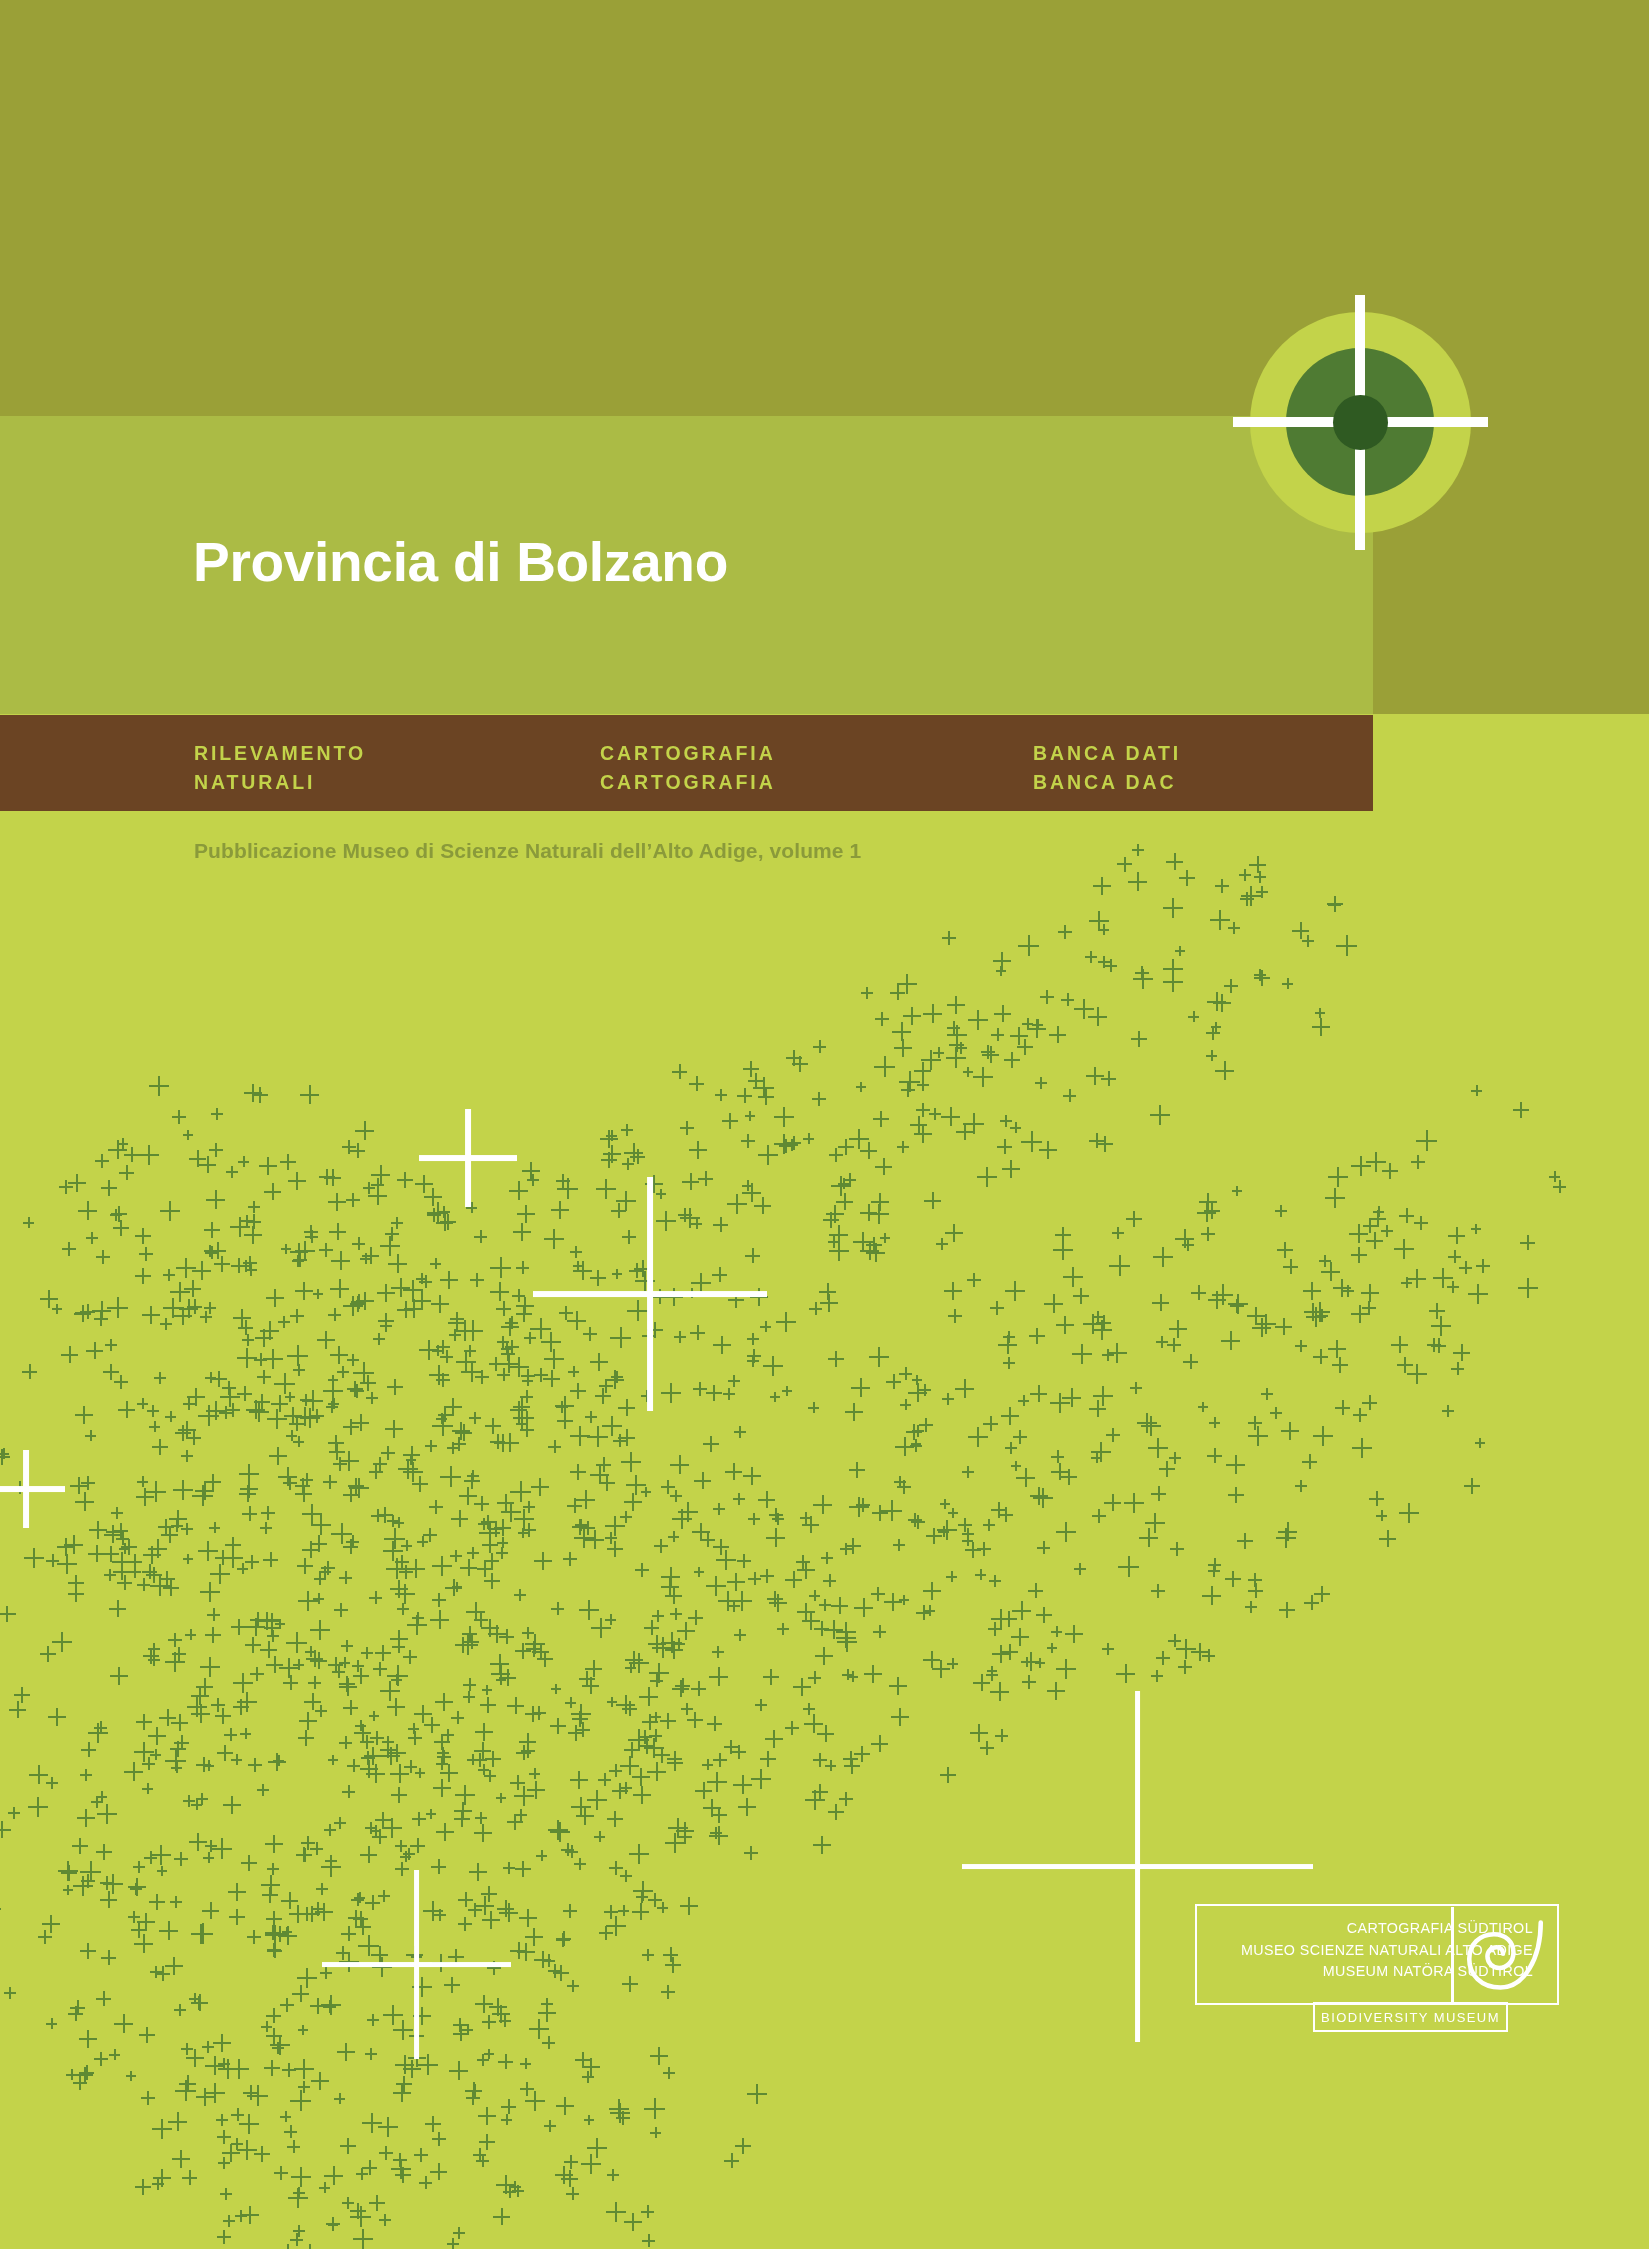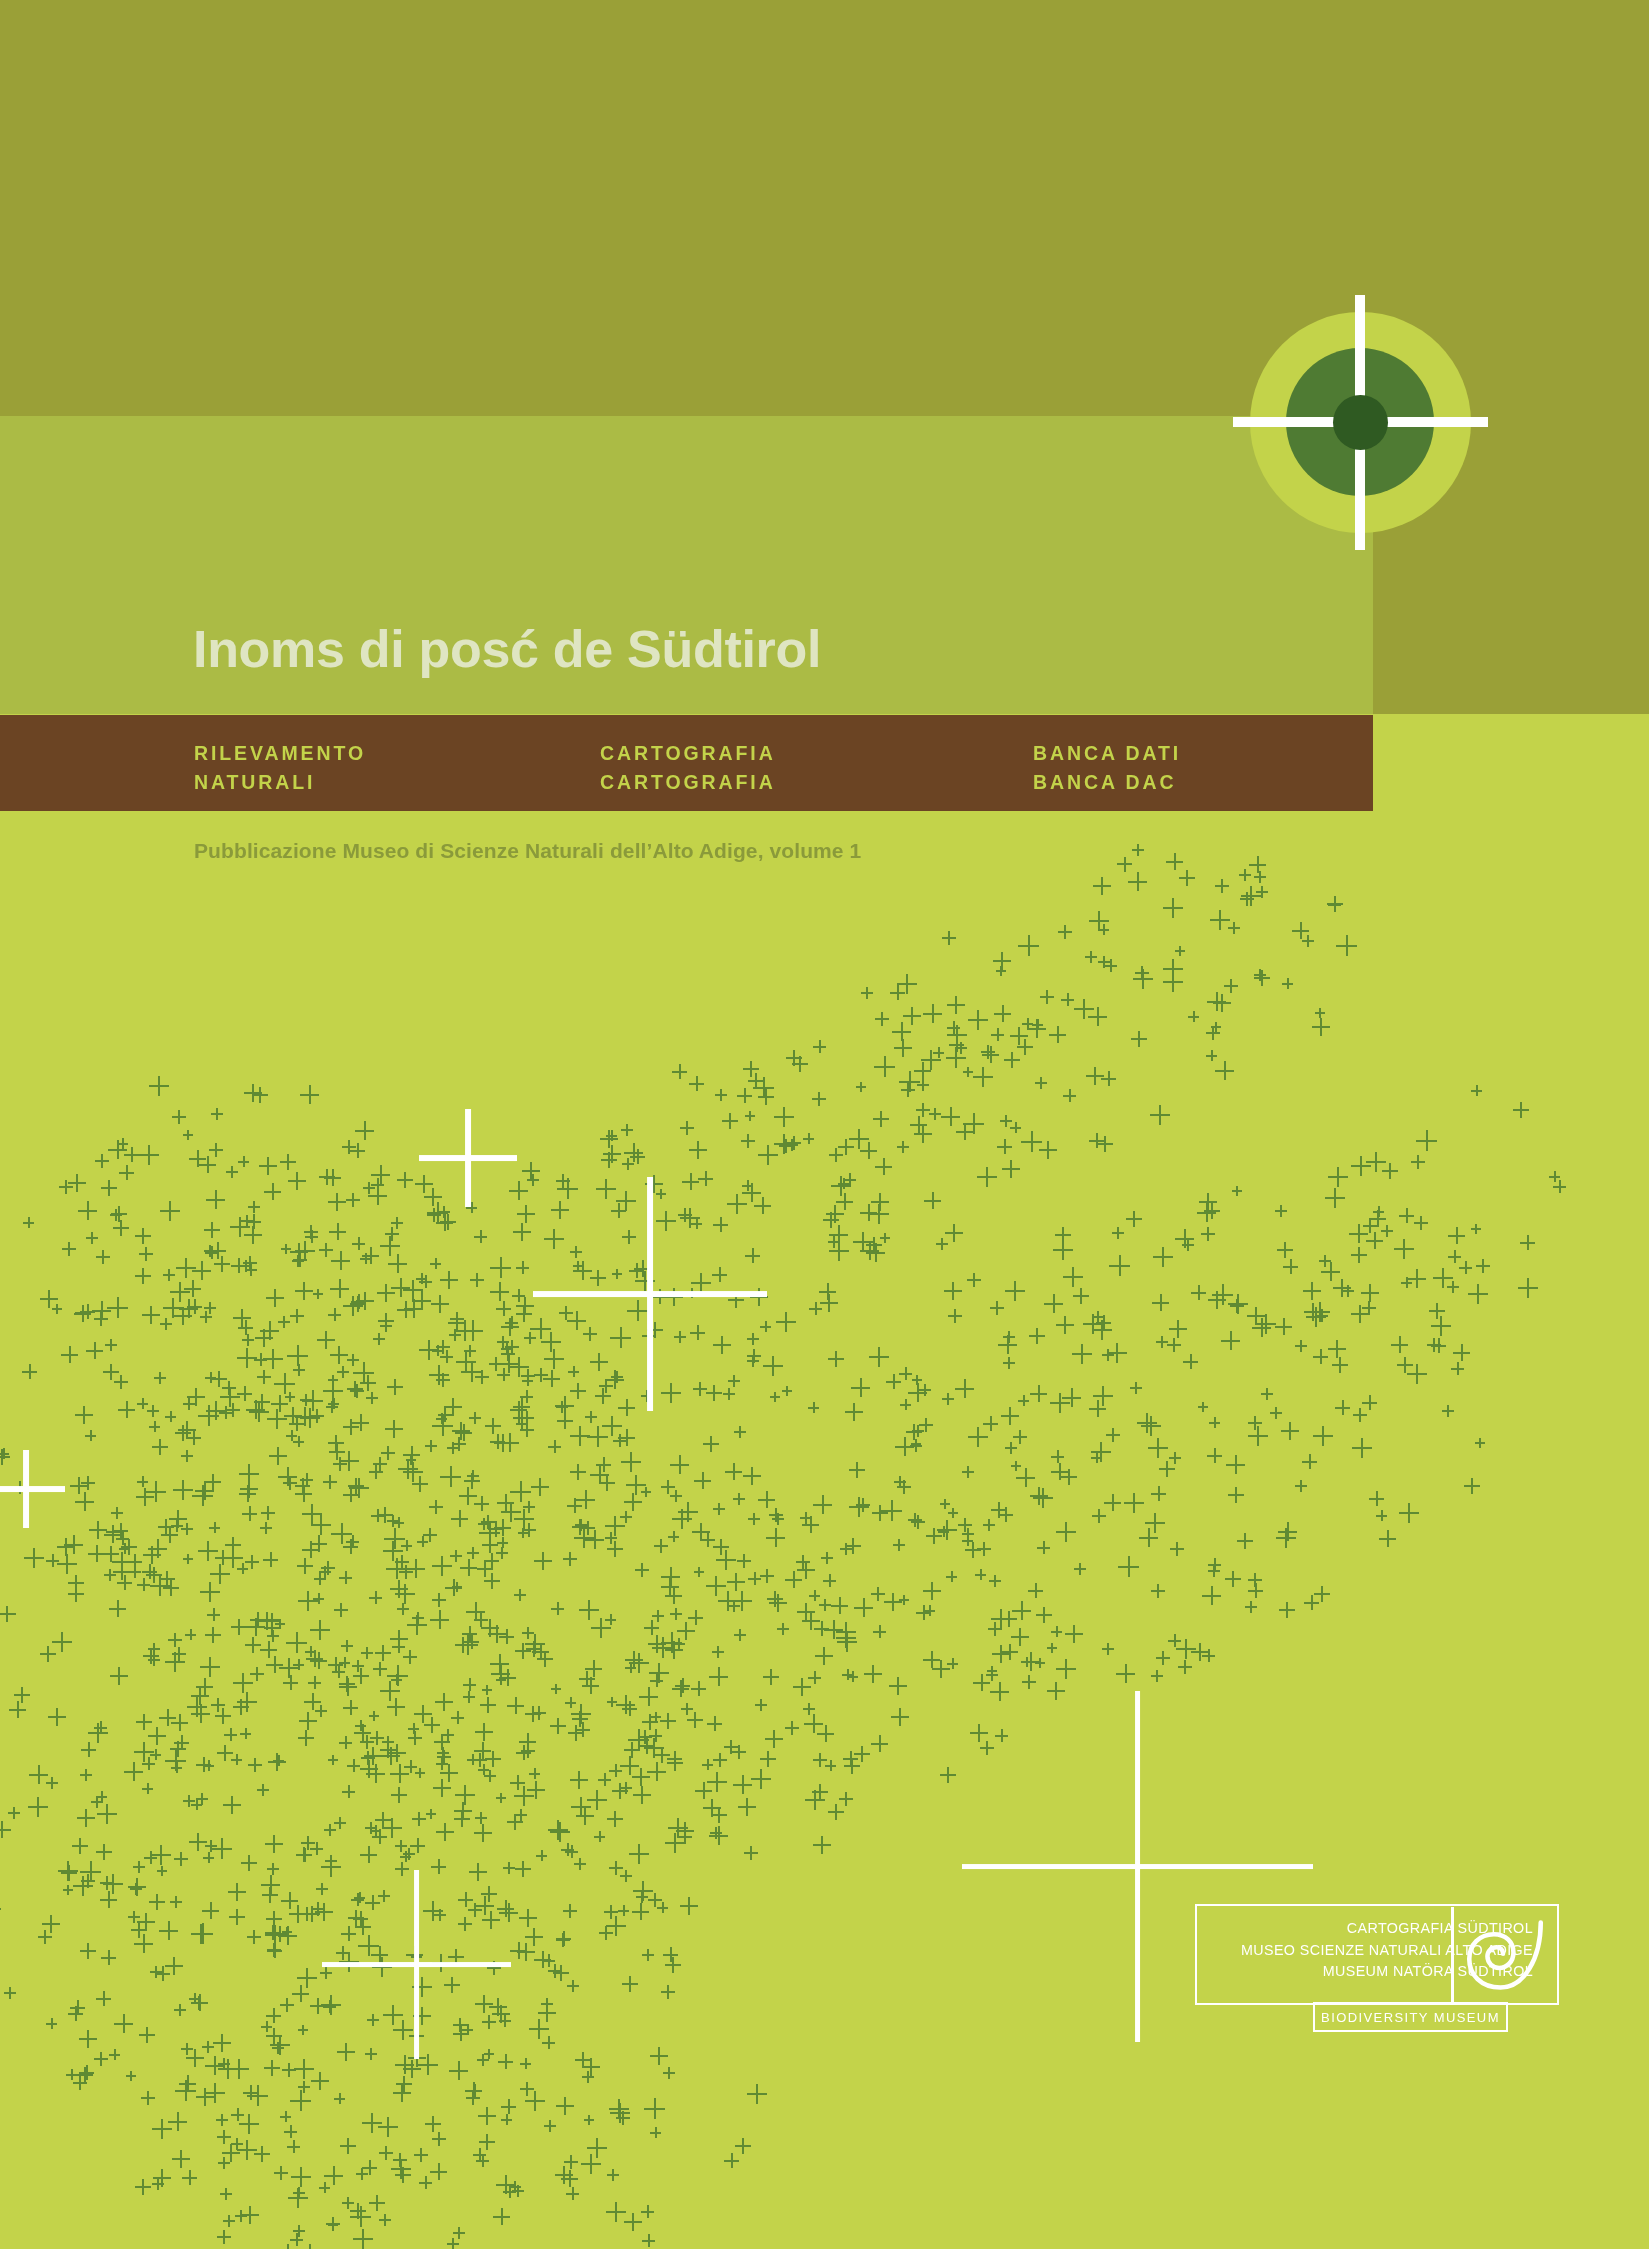--- a/index.html
+++ b/index.html
@@ -232,21 +232,21 @@
 
   <div class="logo-shadow"></div>
   <div class="logo-mark">
     <div class="disc-outer"></div>
     <div class="disc-inner"></div>
     <div class="cross-h"></div>
     <div class="cross-v"></div>
     <div class="dot"></div>
   </div>
 
-  <div class="title-text title-line3">Inoms di posć de Südtirol</div>
+  <div class="title-text title-line2">Provincia di Bolzano</div>
 
   <div class="brown-bar"></div>
   <div class="brown-col bc-1">
     <span>RILEVAMENTO</span>
     <span class="l2">NATURALI</span>
   </div>
   <div class="brown-col bc-2">
     <span>CARTOGRAFIA</span>
     <span class="l2">CARTOGRAFIA</span>
   </div>

